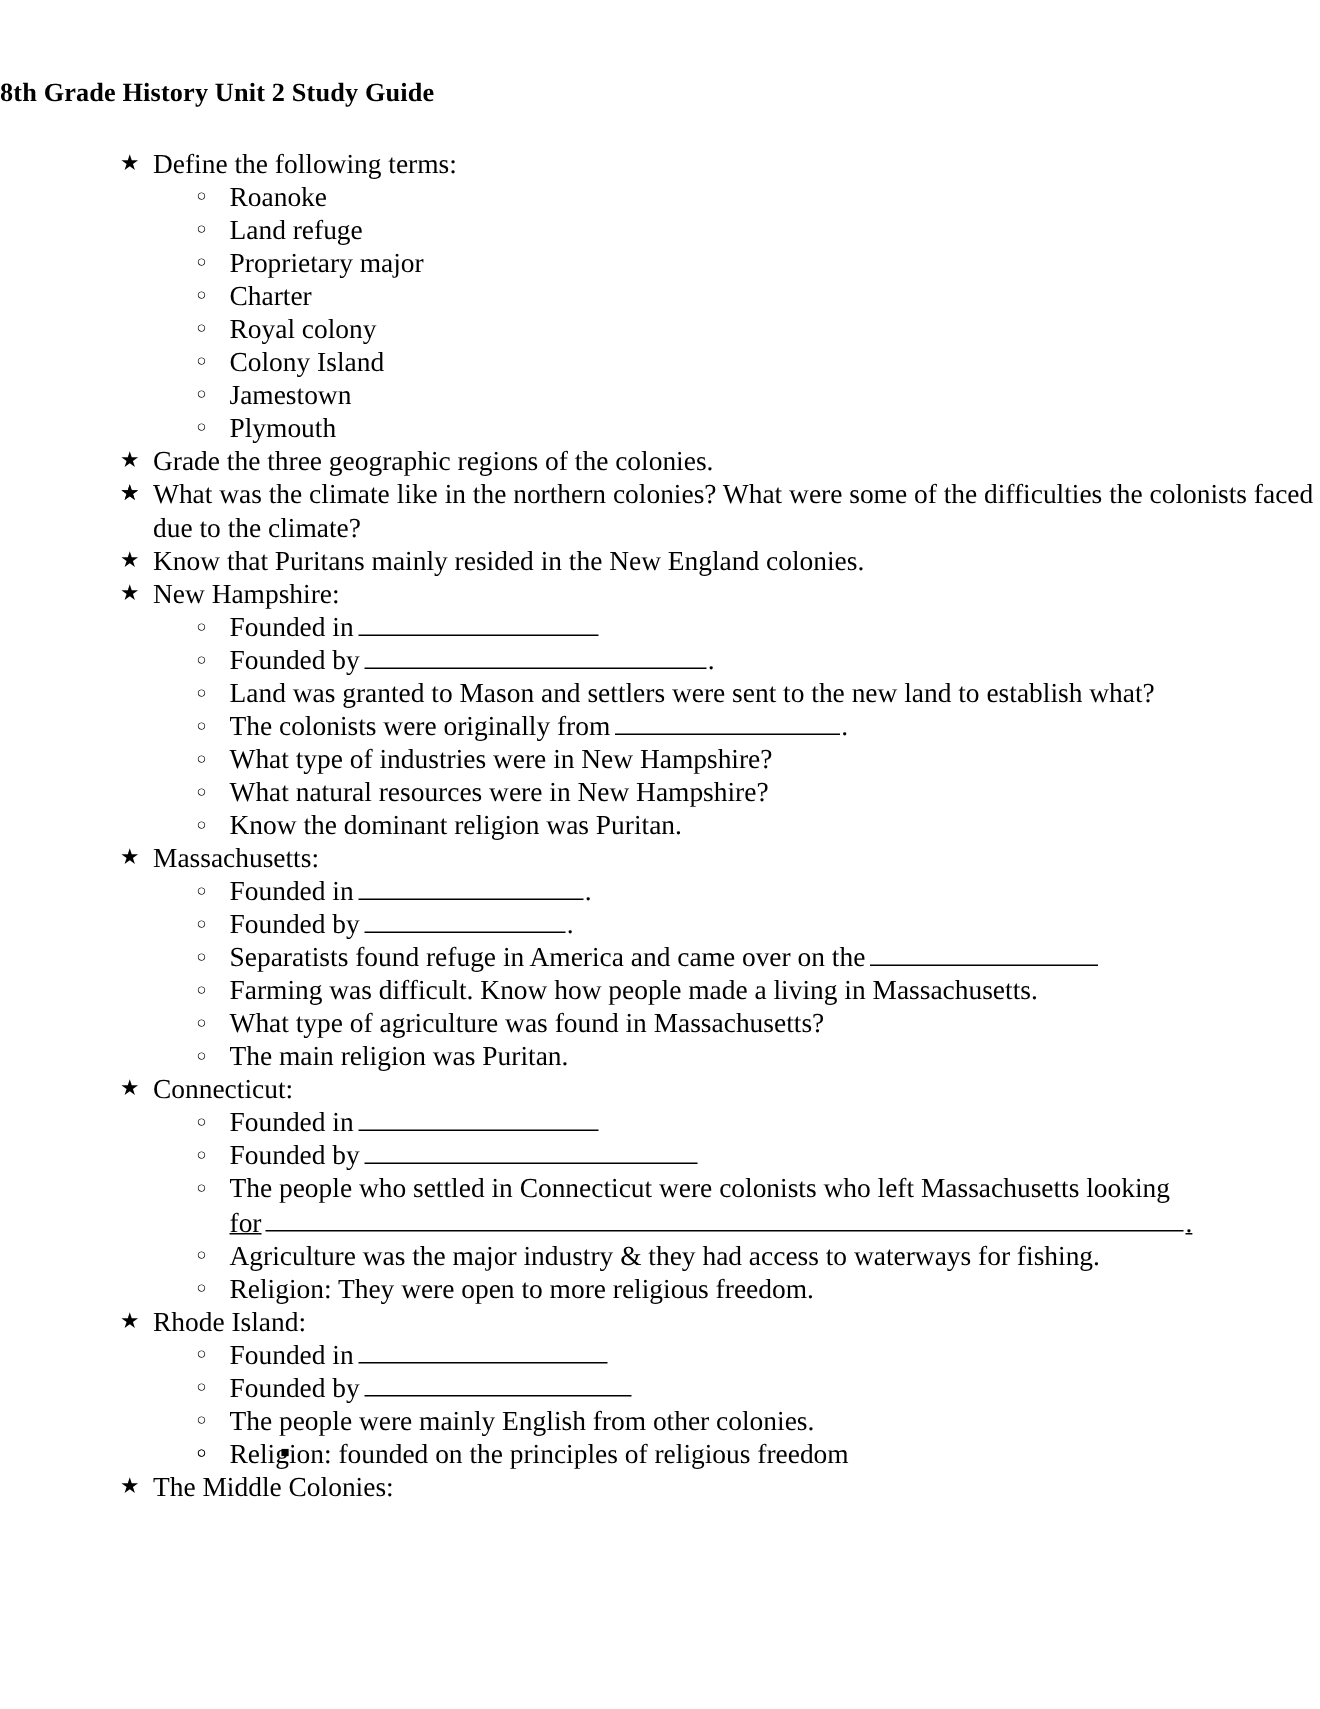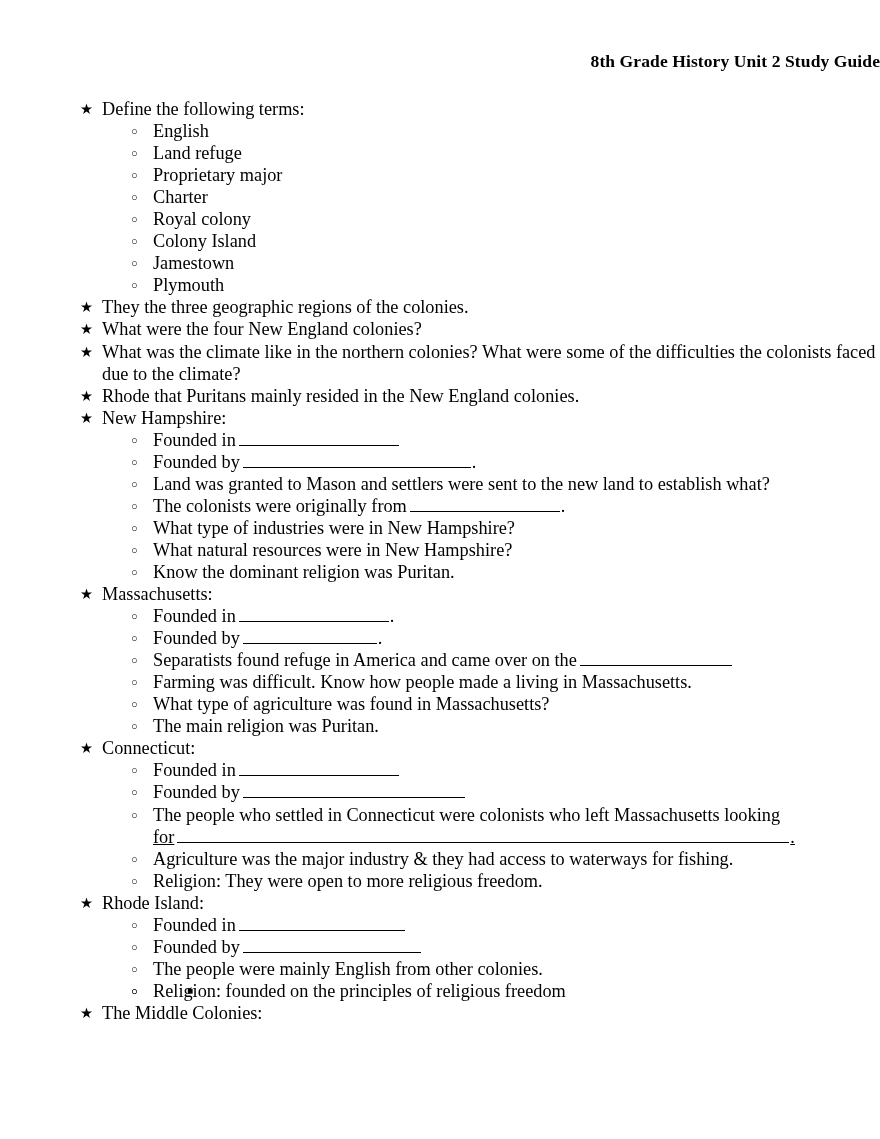--- a/index.html
+++ b/index.html
@@ -18,21 +18,21 @@
   .page {
     position: relative;
     width: 880px;
     height: 1139px;
     background: #ffffff;
     box-sizing: border-box;
     padding: 0;
     overflow: hidden;
   }
   .doc-title {
-    text-align: right;
+    text-align: left;
     font-weight: bold;
     font-size: 17.5px;
     letter-spacing: 0.1px;
     margin: 0;
     padding-top: 51px;
   }
   .content {
     margin-top: 26px;
   }
 
@@ -95,32 +95,32 @@
 </style>
 </head>
 <body>
 
 <div class="page">
 
   <h1 class="doc-title">8th Grade History Unit 2 Study Guide</h1>
 
   <ul class="content" id="outline-root">
       <li class="lvl1"><span class="bullet">★</span><span class="txt">Define the following terms:</span></li>
-      <li class="lvl2"><span class="bullet">○</span><span class="txt">English</span></li>
+      <li class="lvl2"><span class="bullet">○</span><span class="txt">Roanoke</span></li>
       <li class="lvl2"><span class="bullet">○</span><span class="txt">Land refuge</span></li>
       <li class="lvl2"><span class="bullet">○</span><span class="txt">Proprietary major</span></li>
       <li class="lvl2"><span class="bullet">○</span><span class="txt">Charter</span></li>
       <li class="lvl2"><span class="bullet">○</span><span class="txt">Royal colony</span></li>
       <li class="lvl2"><span class="bullet">○</span><span class="txt">Colony Island</span></li>
       <li class="lvl2"><span class="bullet">○</span><span class="txt">Jamestown</span></li>
       <li class="lvl2"><span class="bullet">○</span><span class="txt">Plymouth</span></li>
-      <li class="lvl1"><span class="bullet">★</span><span class="txt">They the three geographic regions of the colonies.</span></li>
-      <li class="lvl1"><span class="bullet">★</span><span class="txt">What were the four New England colonies?</span></li>
+      <li class="lvl1"><span class="bullet">★</span><span class="txt">Grade the three geographic regions of the colonies.</span></li>
+      <li class="lvl1"><span class="bullet">★</span></li>
       <li class="lvl1"><span class="bullet">★</span><span class="txt">What was the climate like in the northern colonies? What were some of the difficulties the colonists faced due to the climate?</span></li>
-      <li class="lvl1"><span class="bullet">★</span><span class="txt">Rhode that Puritans mainly resided in the New England colonies.</span></li>
+      <li class="lvl1"><span class="bullet">★</span><span class="txt">Know that Puritans mainly resided in the New England colonies.</span></li>
       <li class="lvl1"><span class="bullet">★</span><span class="txt">New Hampshire:</span></li>
       <li class="lvl2"><span class="bullet">○</span><span class="txt">Founded in</span><span class="blank" style="width: 160px;"></span></li>
       <li class="lvl2"><span class="bullet">○</span><span class="txt">Founded by</span><span class="blank" style="width: 228px;"></span><span class="txt">.</span></li>
       <li class="lvl2"><span class="bullet">○</span><span class="txt">Land was granted to Mason and settlers were sent to the new land to establish what?</span></li>
       <li class="lvl2"><span class="bullet">○</span><span class="txt">The colonists were originally from</span><span class="blank" style="width: 150px;"></span><span class="txt">.</span></li>
       <li class="lvl2"><span class="bullet">○</span><span class="txt">What type of industries were in New Hampshire?</span></li>
       <li class="lvl2"><span class="bullet">○</span><span class="txt">What natural resources were in New Hampshire?</span></li>
       <li class="lvl2"><span class="bullet">○</span><span class="txt">Know the dominant religion was Puritan.</span></li>
       <li class="lvl1"><span class="bullet">★</span><span class="txt">Massachusetts:</span></li>
       <li class="lvl2"><span class="bullet">○</span><span class="txt">Founded in</span><span class="blank" style="width: 150px;"></span><span class="txt">.</span></li>

